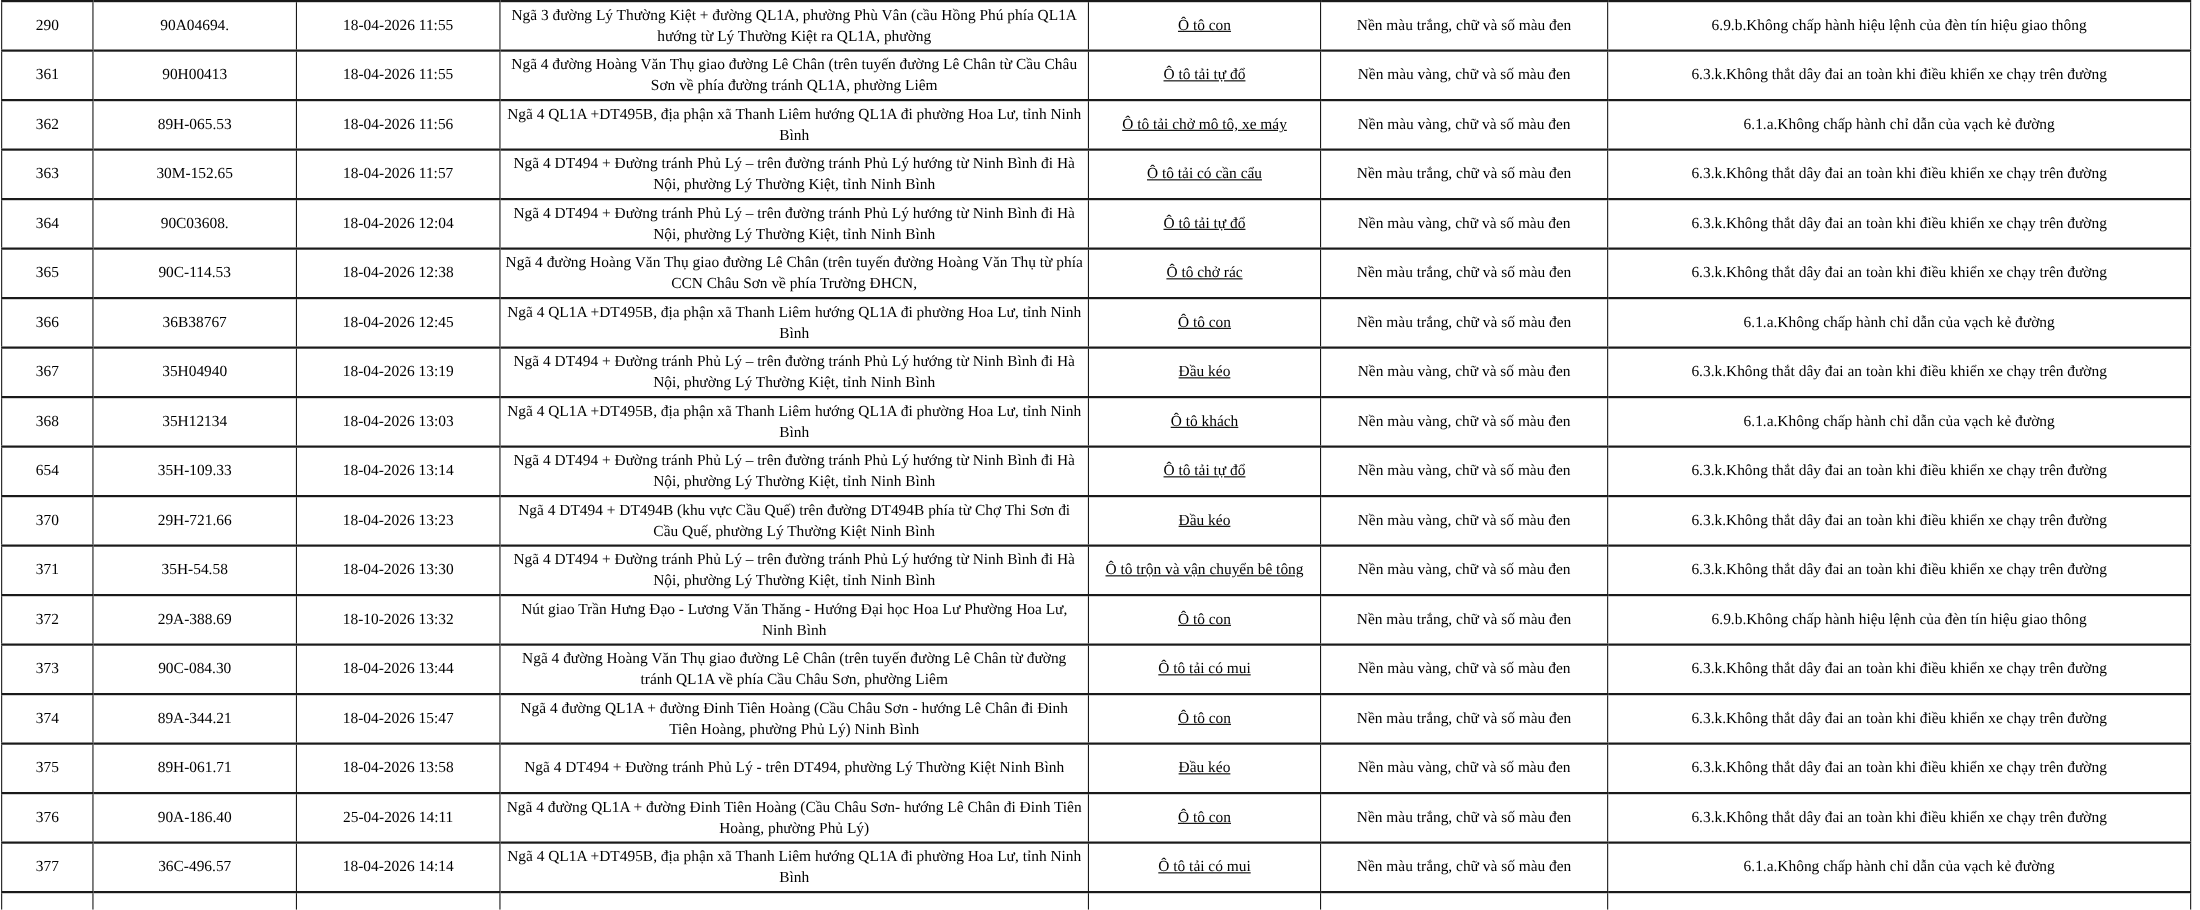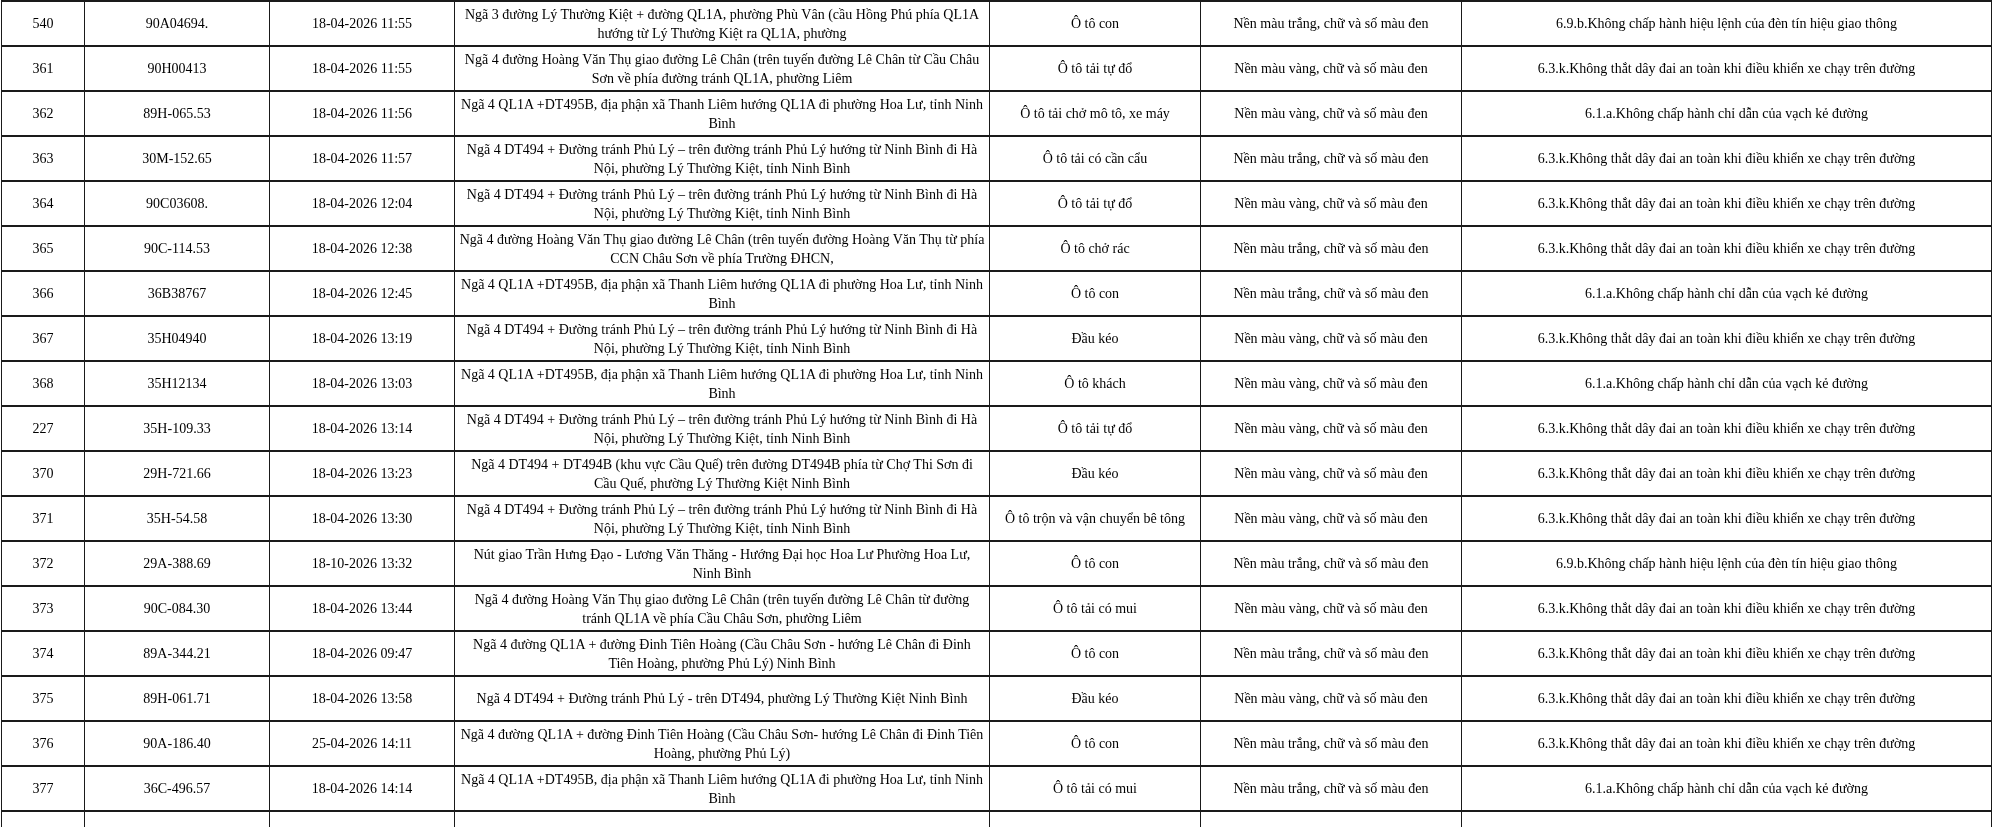--- a/index.html
+++ b/index.html
@@ -38,20 +38,21 @@
     height: 45px;
   }
   td.c-loc {
     font-size: 13.5px;
   }
   td.c-vio {
     font-size: 13.5px;
   }
   td.c-veh {
     font-size: 13.5px;
+    text-decoration: underline;
   }
   td.c-col {
     font-size: 13.5px;
   }
 </style>
 </head>
 <body>
 
 <div class="page">
   <table class="vtable">
@@ -59,21 +60,21 @@
       <col style="width:83px">
       <col style="width:185px">
       <col style="width:185px">
       <col style="width:535px">
       <col style="width:211px">
       <col style="width:261px">
       <col style="width:530px">
     </colgroup>
     <tbody id="table-body">
         <tr>
-    <td class="c-no">540</td>
+    <td class="c-no">290</td>
     <td class="c-plate">90A04694.</td>
     <td class="c-dt">18-04-2026 11:55</td>
     <td class="c-loc">Ngã 3 đường Lý Thường Kiệt + đường QL1A, phường Phù Vân (cầu Hồng Phú phía QL1A hướng từ Lý Thường Kiệt ra QL1A, phường</td>
     <td class="c-veh">Ô tô con</td>
     <td class="c-col">Nền màu trắng, chữ và số màu đen</td>
     <td class="c-vio">6.9.b.Không chấp hành hiệu lệnh của đèn tín hiệu giao thông</td>
   </tr>
         <tr>
     <td class="c-no">361</td>
     <td class="c-plate">90H00413</td>
@@ -140,21 +141,21 @@
         <tr>
     <td class="c-no">368</td>
     <td class="c-plate">35H12134</td>
     <td class="c-dt">18-04-2026 13:03</td>
     <td class="c-loc">Ngã 4 QL1A +DT495B, địa phận xã Thanh Liêm hướng QL1A đi phường Hoa Lư, tỉnh Ninh Bình</td>
     <td class="c-veh">Ô tô khách</td>
     <td class="c-col">Nền màu vàng, chữ và số màu đen</td>
     <td class="c-vio">6.1.a.Không chấp hành chỉ dẫn của vạch kẻ đường</td>
   </tr>
         <tr>
-    <td class="c-no">227</td>
+    <td class="c-no">654</td>
     <td class="c-plate">35H-109.33</td>
     <td class="c-dt">18-04-2026 13:14</td>
     <td class="c-loc">Ngã 4 DT494 + Đường tránh Phủ Lý – trên đường tránh Phủ Lý hướng từ Ninh Bình đi Hà Nội, phường Lý Thường Kiệt, tỉnh Ninh Bình</td>
     <td class="c-veh">Ô tô tải tự đổ</td>
     <td class="c-col">Nền màu vàng, chữ và số màu đen</td>
     <td class="c-vio">6.3.k.Không thắt dây đai an toàn khi điều khiển xe chạy trên đường</td>
   </tr>
         <tr>
     <td class="c-no">370</td>
     <td class="c-plate">29H-721.66</td>
@@ -187,21 +188,21 @@
     <td class="c-plate">90C-084.30</td>
     <td class="c-dt">18-04-2026 13:44</td>
     <td class="c-loc">Ngã 4 đường Hoàng Văn Thụ giao đường Lê Chân (trên tuyến đường Lê Chân từ đường tránh QL1A về phía Cầu Châu Sơn, phường Liêm</td>
     <td class="c-veh">Ô tô tải có mui</td>
     <td class="c-col">Nền màu vàng, chữ và số màu đen</td>
     <td class="c-vio">6.3.k.Không thắt dây đai an toàn khi điều khiển xe chạy trên đường</td>
   </tr>
         <tr>
     <td class="c-no">374</td>
     <td class="c-plate">89A-344.21</td>
-    <td class="c-dt">18-04-2026 09:47</td>
+    <td class="c-dt">18-04-2026 15:47</td>
     <td class="c-loc">Ngã 4 đường QL1A + đường Đinh Tiên Hoàng (Cầu Châu Sơn - hướng Lê Chân đi Đinh Tiên Hoàng, phường Phủ Lý) Ninh Bình</td>
     <td class="c-veh">Ô tô con</td>
     <td class="c-col">Nền màu trắng, chữ và số màu đen</td>
     <td class="c-vio">6.3.k.Không thắt dây đai an toàn khi điều khiển xe chạy trên đường</td>
   </tr>
         <tr>
     <td class="c-no">375</td>
     <td class="c-plate">89H-061.71</td>
     <td class="c-dt">18-04-2026 13:58</td>
     <td class="c-loc">Ngã 4 DT494 + Đường tránh Phủ Lý - trên DT494, phường Lý Thường Kiệt Ninh Bình</td>

